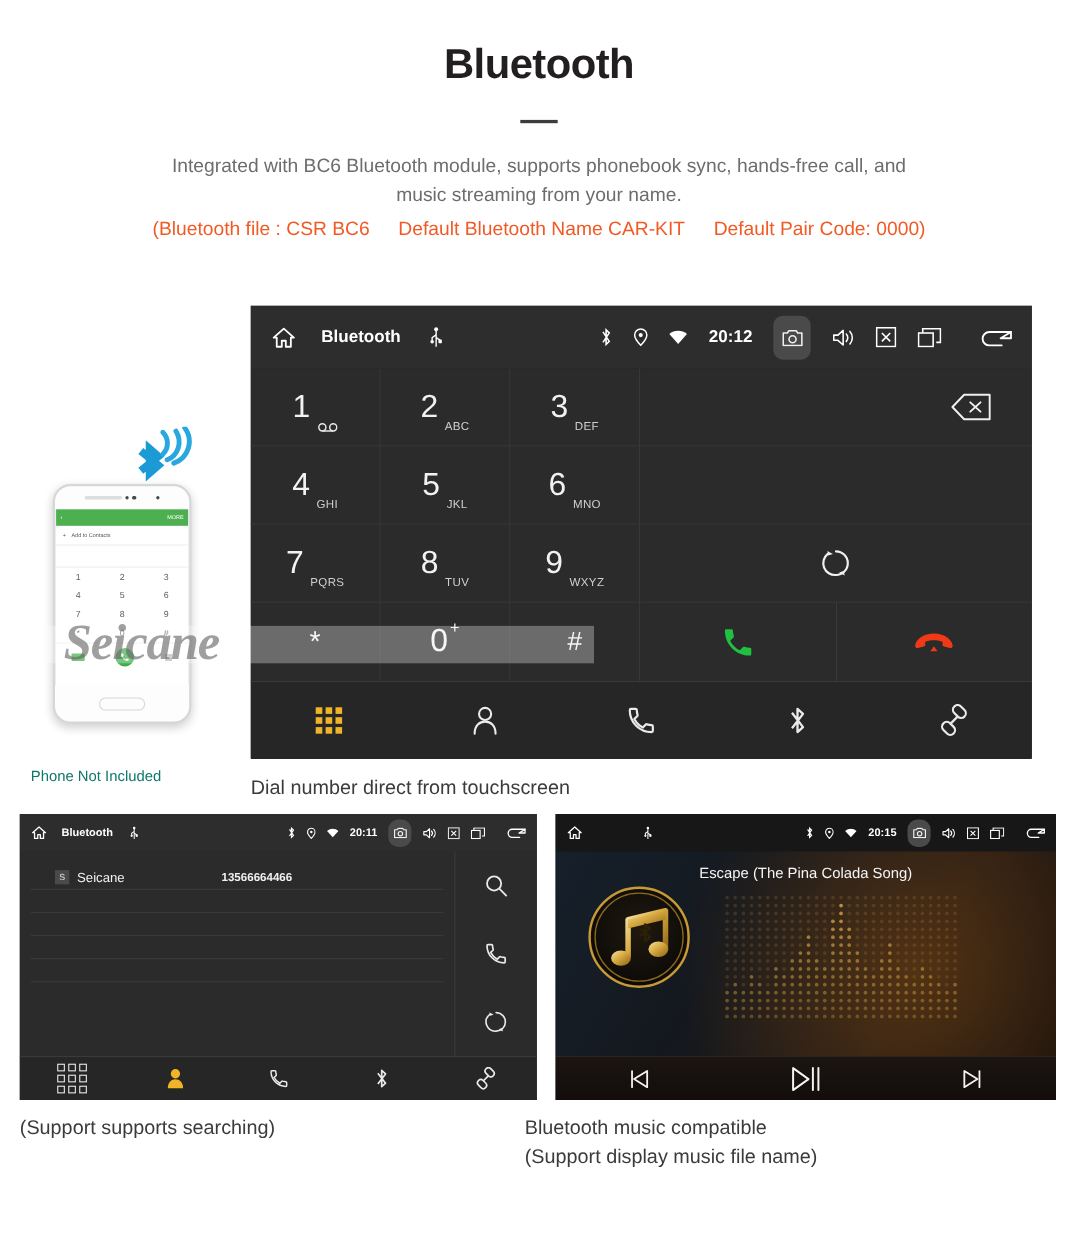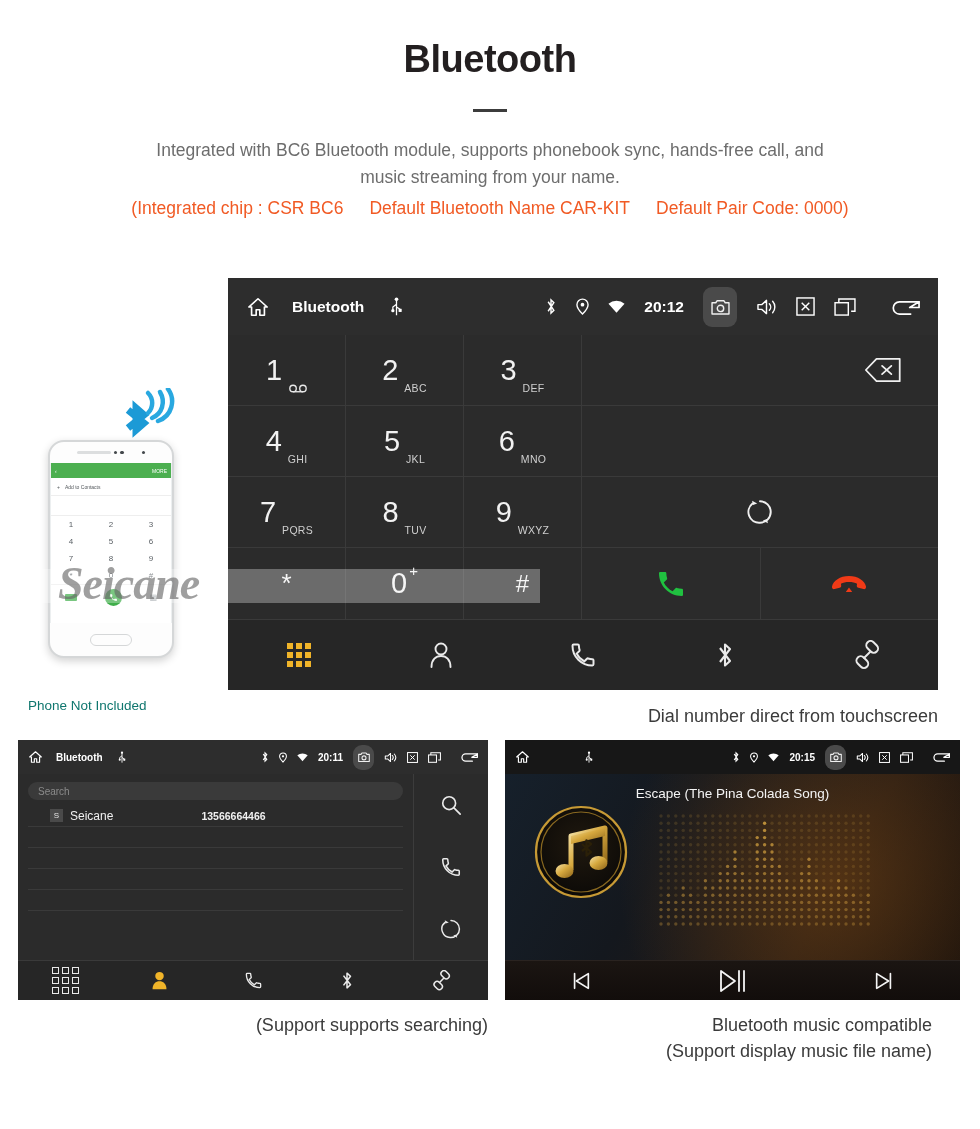--- a/index.html
+++ b/index.html
@@ -185,21 +185,21 @@
     font-family: "Liberation Serif", serif;
     font-style: italic;
     font-weight: bold;
     font-size: 46px;
     color: rgba(100,100,100,0.62);
     letter-spacing: -1px;
   }
 
   .caption {
     position: absolute;
-    text-align: right;
+    text-align: left;
     font-size: 18px;
     color: #3b3b3b;
     line-height: 26px;
   }
   #cap-dialer { left: 228px; top: 703px; width: 710px; }
 
   
   #phonebook-panel {
     position: absolute;
     left: 18px; top: 740px;
@@ -281,21 +281,21 @@
 </head>
 <body>
 
 <div class="page-title">Bluetooth</div>
 <div class="title-rule"></div>
 <div class="intro">
   <div>Integrated with BC6 Bluetooth module, supports phonebook sync, hands-free call, and</div>
   <div>music streaming from your name.</div>
 </div>
 <div class="specs">
-  <span>(Integrated chip : CSR BC6</span><span class="spec-gap"></span><span>Default Bluetooth Name CAR-KIT</span><span class="spec-gap"></span><span>Default Pair Code: 0000)</span>
+  <span>(Bluetooth file : CSR BC6</span><span class="spec-gap"></span><span>Default Bluetooth Name CAR-KIT</span><span class="spec-gap"></span><span>Default Pair Code: 0000)</span>
 </div>
 
 <svg id="bt-wave" width="62" height="50" viewBox="0 0 62 50">
   <path d="M10 40 L26 27 L18 20 L18 42 L26 35 L10 22" fill="none" stroke="#1c9ad6" stroke-width="7" stroke-linejoin="miter"></path>
   <path d="M30 25 A14 14 0 0 1 30 5" fill="none" stroke="#29a8e0" stroke-width="4.5" stroke-linecap="round" transform="rotate(180 30 15)"></path>
   <path d="M34 30 C44 26 48 14 42 4" fill="none" stroke="#29a8e0" stroke-width="4.5" stroke-linecap="round"></path>
   <path d="M40 33 C54 28 58 12 50 1" fill="none" stroke="#29a8e0" stroke-width="4.5" stroke-linecap="round"></path>
 </svg>
 
 <div id="phone-illus">
@@ -633,21 +633,20 @@
         <svg width="18" height="12" viewBox="0 0 32 21">
             <path d="M31 5 H10 A6.5 6.5 0 0 0 10 18 H22" fill="none" stroke="#fff" stroke-width="2.2" stroke-linecap="round"></path>
             <path d="M31 5 L31 11 L21 11 Z" fill="none" stroke="#fff" stroke-width="2.2" stroke-linejoin="round"></path>
           </svg>
       </span>
     </div>
   </div>
 
   <div class="pb-body">
     <div class="pb-list">
-      <div class="pb-search">Search</div>
       <div style="position:relative">
         <div class="pb-row first">
           <span class="pb-badge">S</span>
           <span class="pb-name">Seicane</span>
           <span class="pb-number">13566664466</span>
         </div>
         <div class="pb-row"></div>
         <div class="pb-row"></div>
         <div class="pb-row"></div>
         <div class="pb-row"></div>

